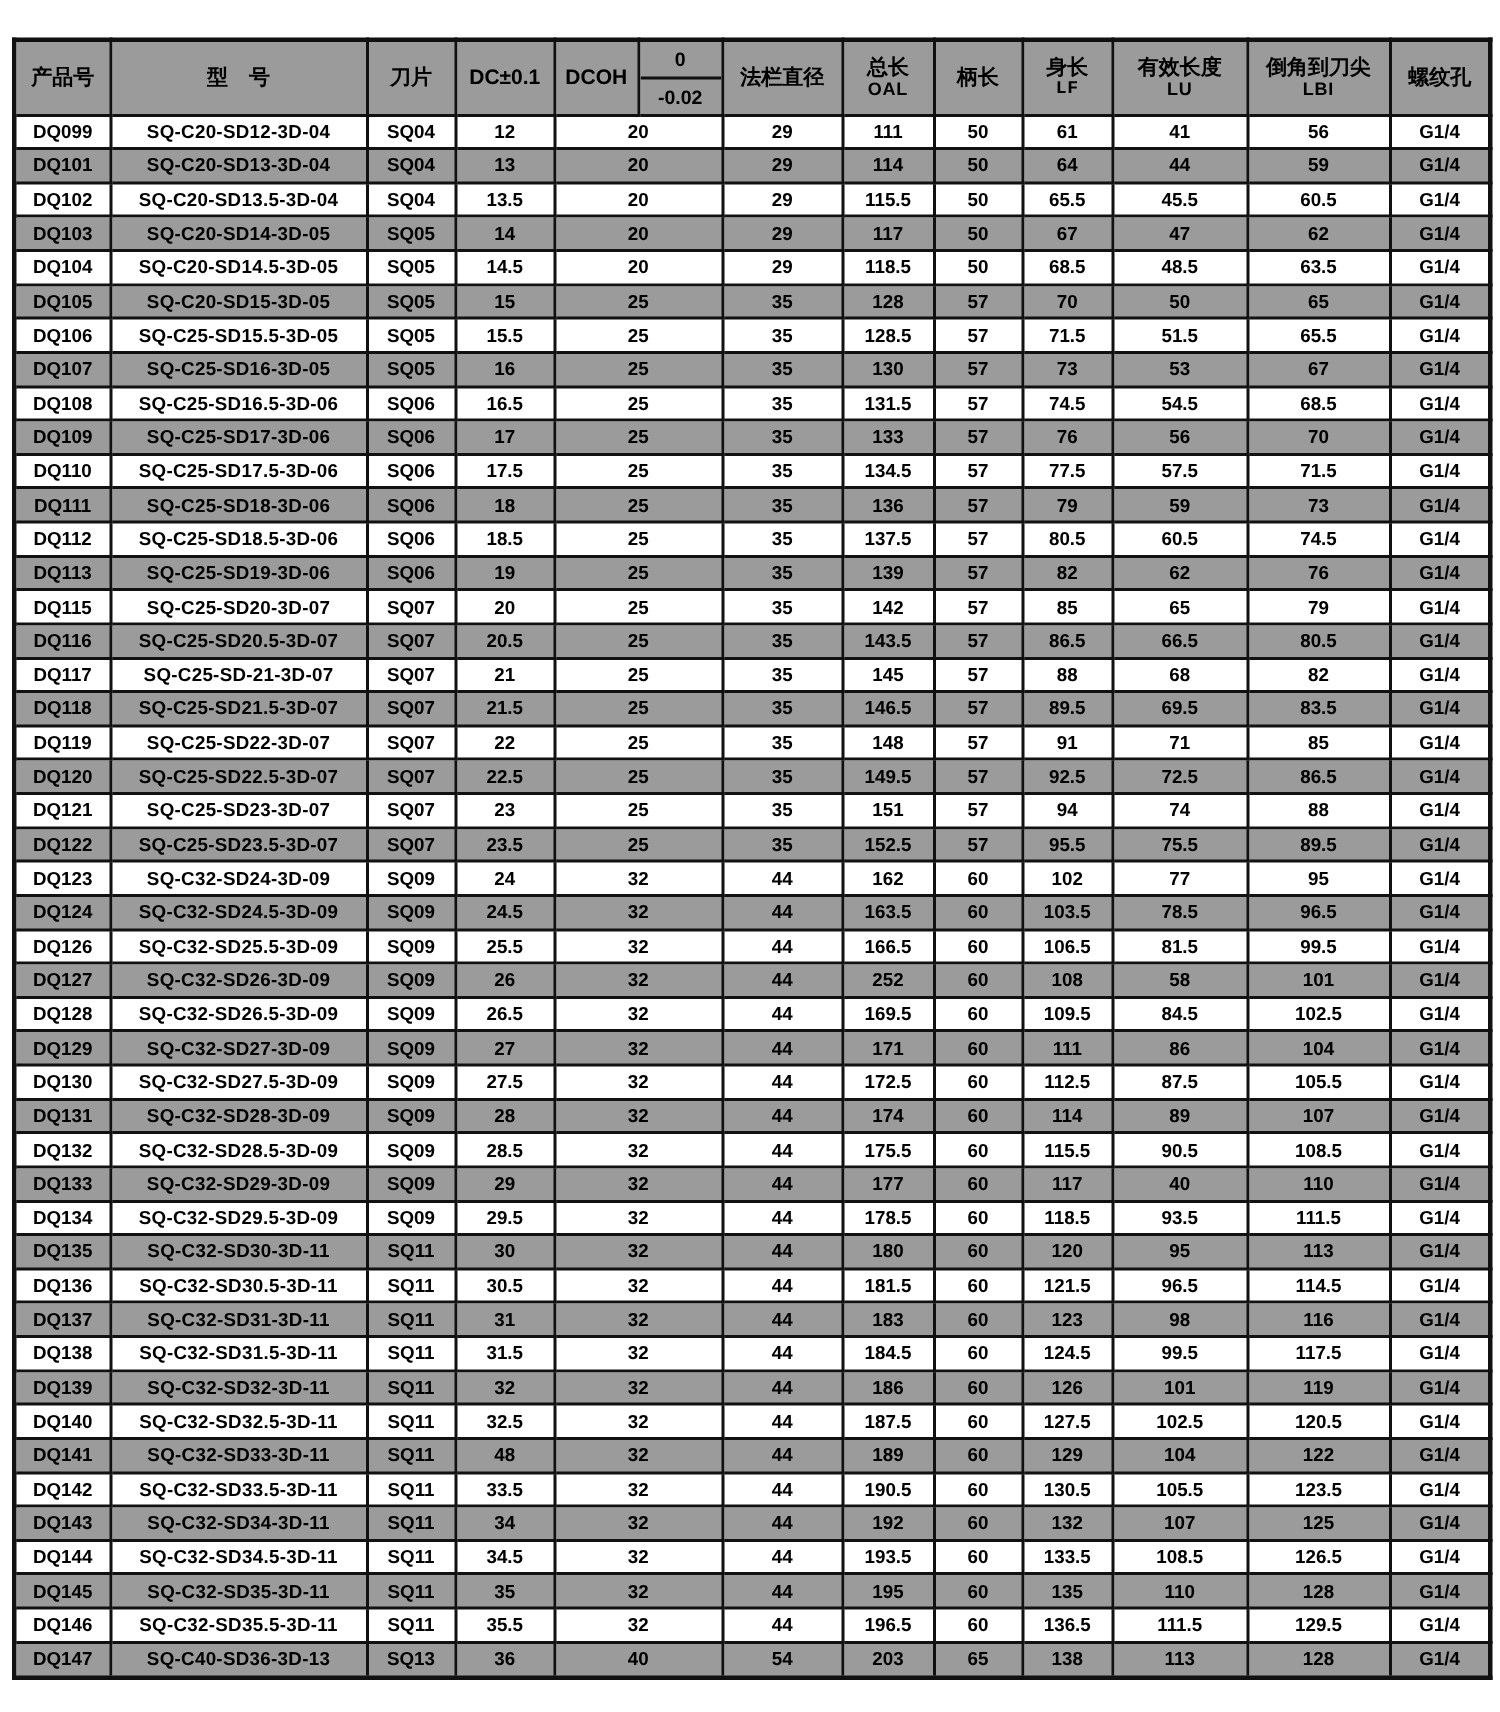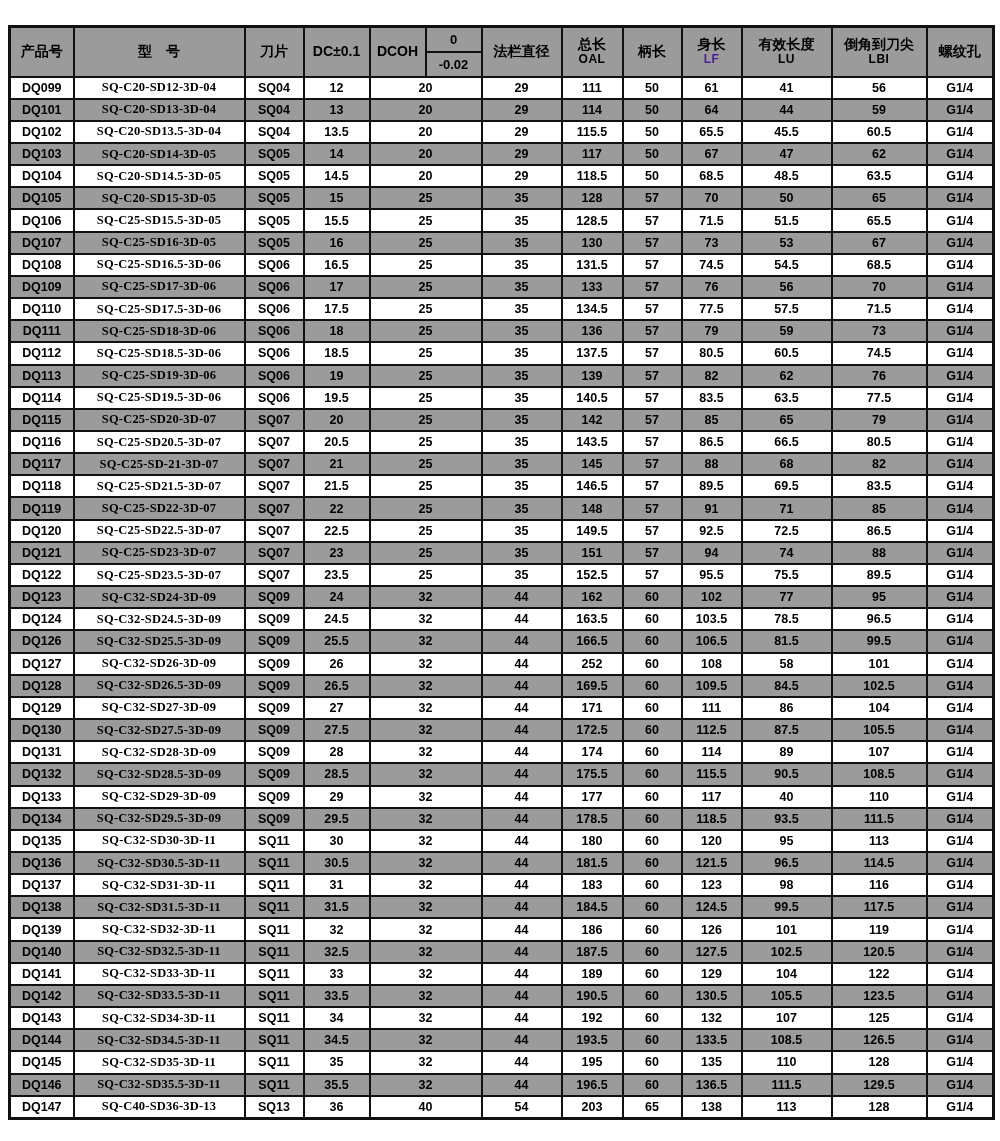--- a/index.html
+++ b/index.html
@@ -41,40 +41,40 @@
     color: #000000;
     font-size: 14px;
     font-weight: bold;
     line-height: 15px;
   }
   thead th .sub {
     font-size: 12px;
     font-weight: bold;
     letter-spacing: 0.5px;
   }
-  thead th .sub-gray { color: #4c1d95; }
+  thead th .sub-gray { color: #000000; font-family: Liberation Mono, monospace; }
   th.tol-cell { padding: 0; }
   .tol-wrap { display: flex; flex-direction: column; height: 100%; }
   .tol-top, .tol-bottom {
     flex: 1;
     display: flex;
     align-items: center;
     justify-content: center;
     font-size: 13px;
     font-weight: bold;
   }
   .tol-top { border-bottom: 2px solid #111111; }
   tbody td {
     background: #ffffff;
     color: #000000;
     font-size: 12.5px;
     font-weight: bold;
   }
   tbody tr:nth-child(even) td { background: #9b9b9b; }
-  tbody td.model-cell { letter-spacing: 0.2px; font-family: Liberation Serif, serif; }
+  tbody td.model-cell { letter-spacing: 0.2px; }
 </style>
 </head>
 <body>
 
 <div id="page">
   <table class="spec">
     <colgroup>
       <col style="width:64px">
         <col style="width:171px">
         <col style="width:59px">
@@ -314,34 +314,20 @@
       <td colspan="2">25</td>
       <td>35</td>
       <td>139</td>
       <td>57</td>
       <td>82</td>
       <td>62</td>
       <td>76</td>
       <td>G1/4</td>
     </tr>
         <tr>
-      <td>DQ114</td>
-      <td class="model-cell">SQ-C25-SD19.5-3D-06</td>
-      <td>SQ06</td>
-      <td>19.5</td>
-      <td colspan="2">25</td>
-      <td>35</td>
-      <td>140.5</td>
-      <td>57</td>
-      <td>83.5</td>
-      <td>63.5</td>
-      <td>77.5</td>
-      <td>G1/4</td>
-    </tr>
-        <tr>
       <td>DQ115</td>
       <td class="model-cell">SQ-C25-SD20-3D-07</td>
       <td>SQ07</td>
       <td>20</td>
       <td colspan="2">25</td>
       <td>35</td>
       <td>142</td>
       <td>57</td>
       <td>85</td>
       <td>65</td>
@@ -681,21 +667,21 @@
       <td>60</td>
       <td>127.5</td>
       <td>102.5</td>
       <td>120.5</td>
       <td>G1/4</td>
     </tr>
         <tr>
       <td>DQ141</td>
       <td class="model-cell">SQ-C32-SD33-3D-11</td>
       <td>SQ11</td>
-      <td>33</td>
+      <td>48</td>
       <td colspan="2">32</td>
       <td>44</td>
       <td>189</td>
       <td>60</td>
       <td>129</td>
       <td>104</td>
       <td>122</td>
       <td>G1/4</td>
     </tr>
         <tr>

